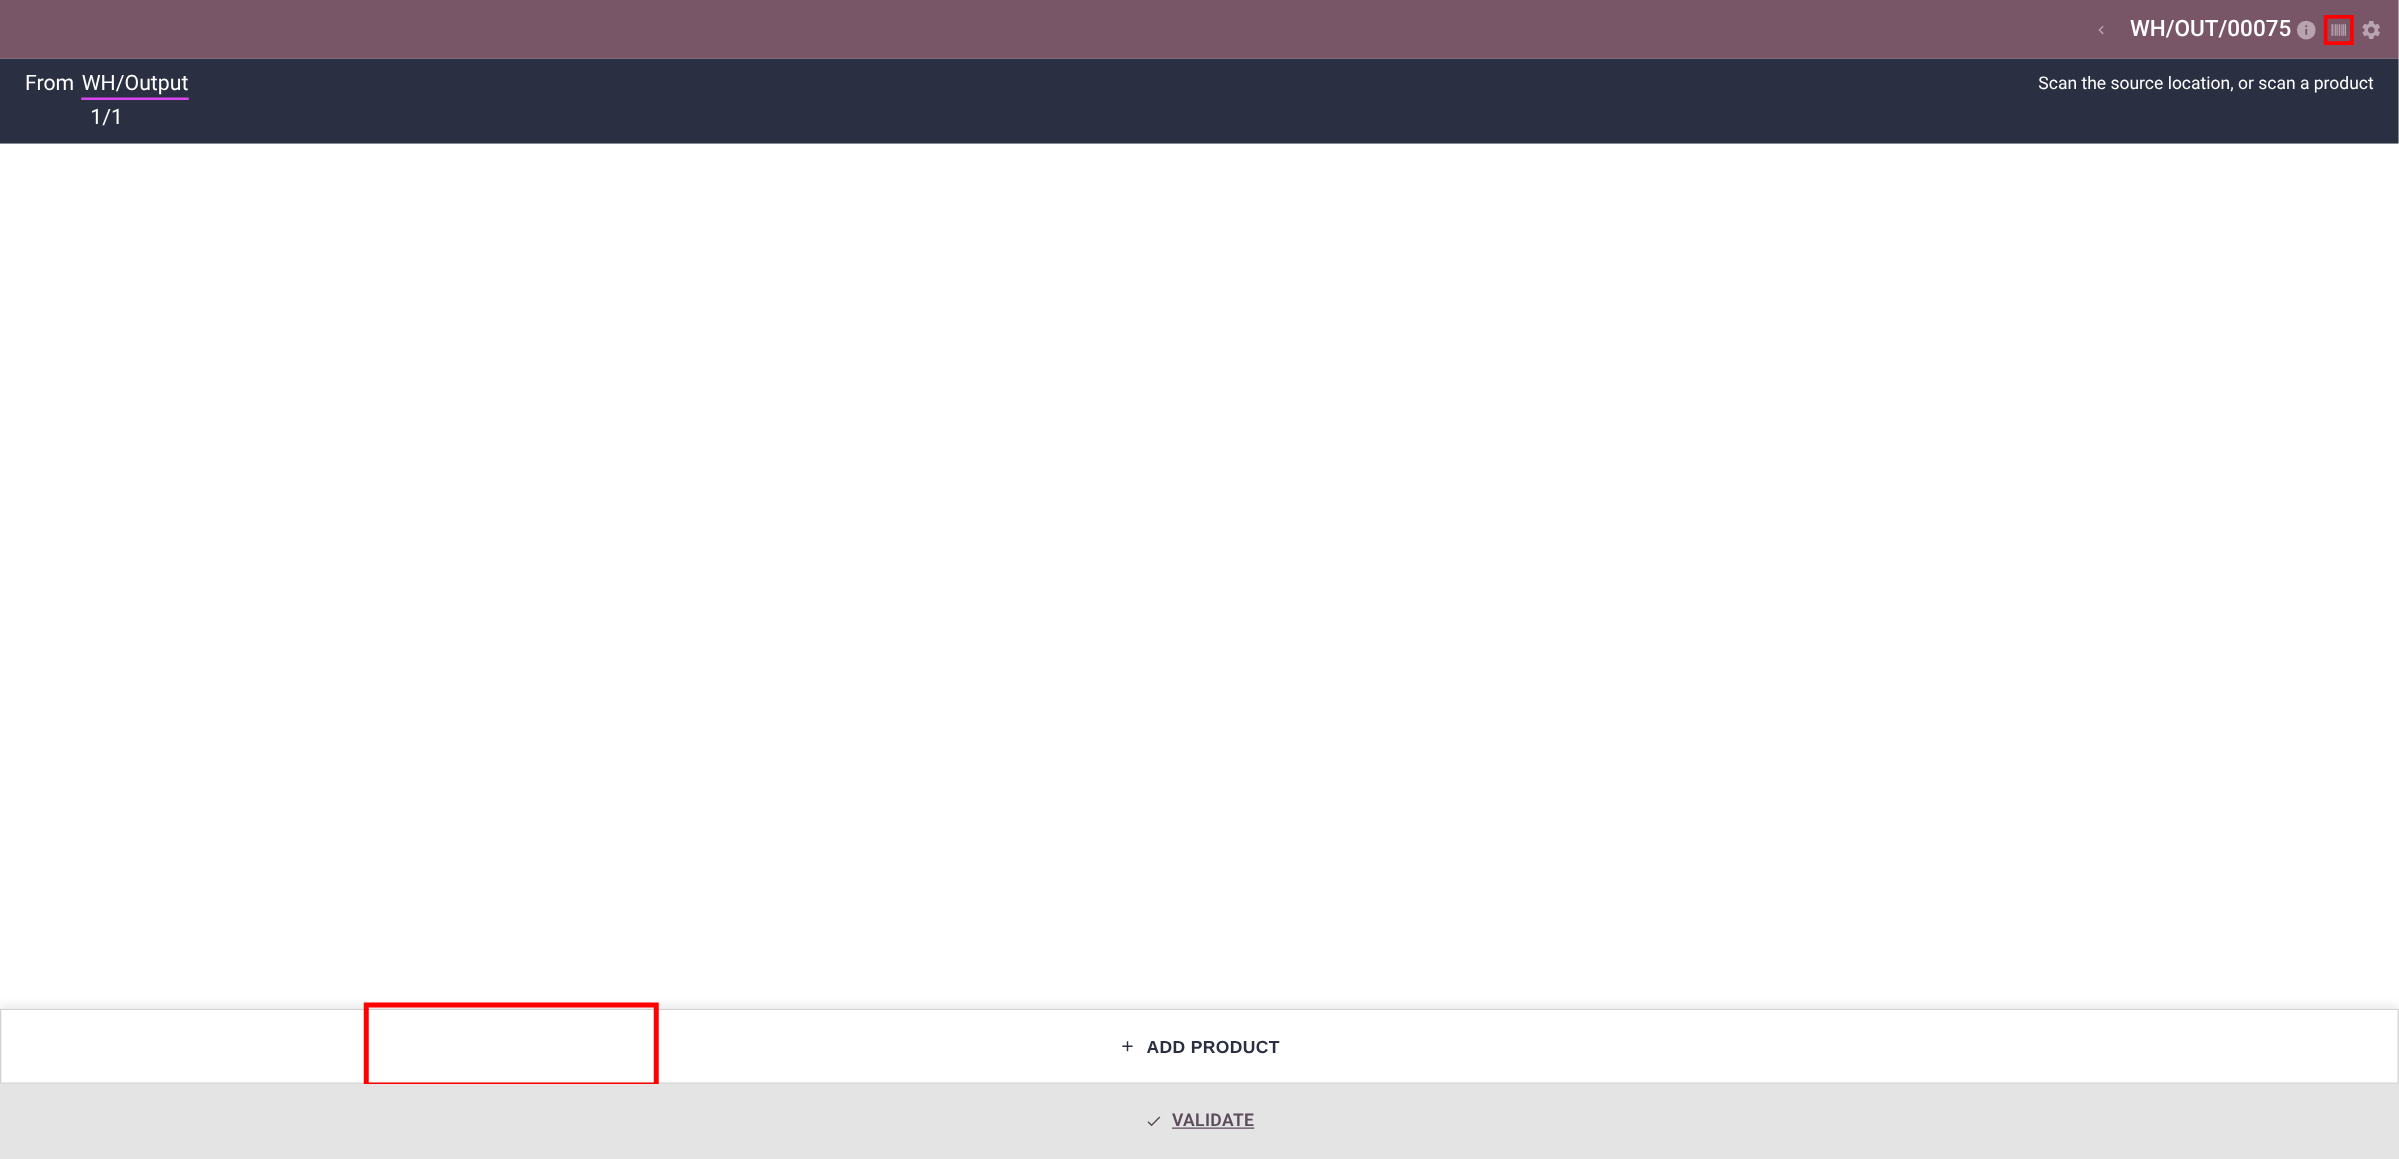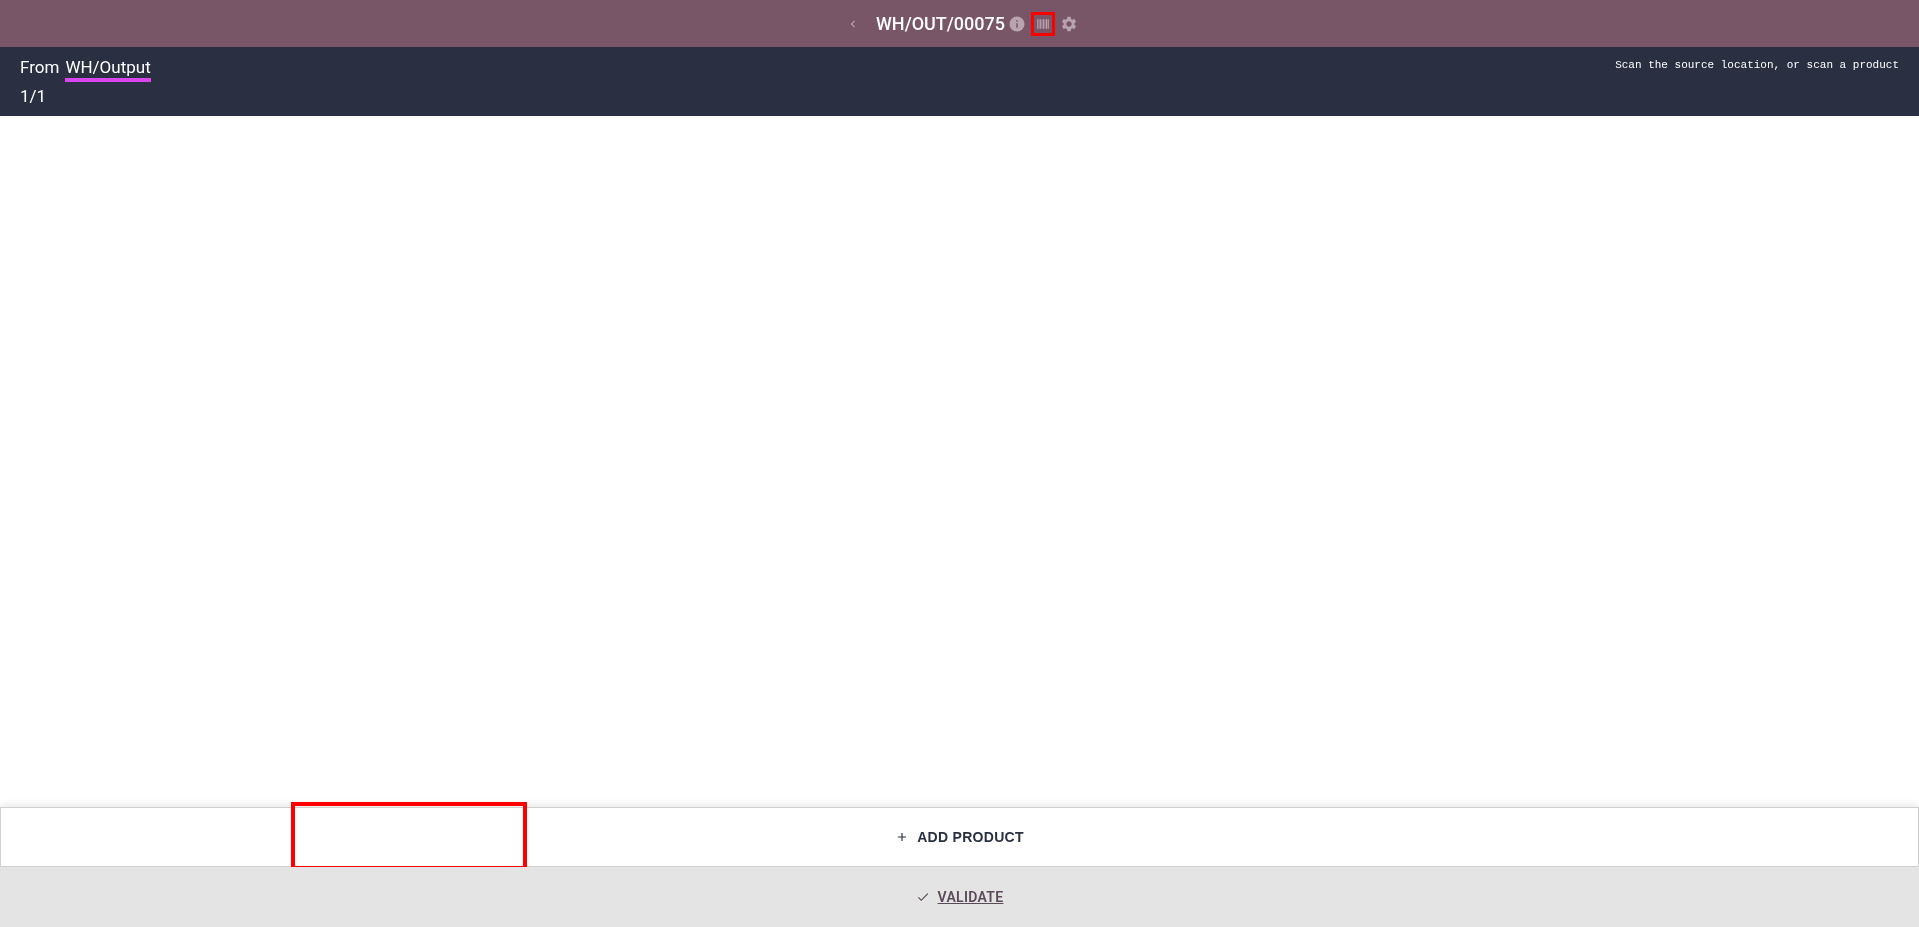--- a/index.html
+++ b/index.html
@@ -10,21 +10,21 @@
     body {
       font-family: -apple-system, BlinkMacSystemFont, "Segoe UI", Roboto, "Helvetica Neue", Arial, sans-serif;
       background: #ffffff;
       overflow: hidden;
     }
     .top-bar {
       background: #785668;
       height: 47px;
       display: flex;
       align-items: center;
-      justify-content: center;
+      justify-content: flex-end;
       padding: 0 10px 0 18px;
       color: #ffffff;
     }
     .top-bar-left {
       display: flex;
       align-items: center;
     }
     .back-chevron {
       color: #b8a3af;
       margin-right: 16px;
@@ -69,45 +69,45 @@
       padding: 10px 20px;
       display: flex;
       justify-content: space-between;
       align-items: flex-start;
       min-height: 68px;
     }
     .sub-header-left {
       display: flex;
       flex-direction: column;
       gap: 4px;
+      align-items: center;
     }
     .from-line {
       font-size: 17px;
       display: flex;
       align-items: baseline;
       gap: 6px;
     }
     .from-label {
       color: #ffffff;
     }
     .from-location {
       color: #ffffff;
-      border-bottom: 4px solid #d946ef;
+      border-bottom: 2px solid #d946ef;
       padding-bottom: 1px;
     }
     .page-counter {
       font-size: 17px;
       font-weight: 400;
       color: #ffffff;
     }
     .sub-header-right {
-      font-size: 11px;
+      font-size: 14px;
       color: #ffffff;
       padding-top: 2px;
-      font-family: Liberation Mono, monospace;
     }
     .main-area {
       background: #ffffff;
       height: calc(100vh - 47px - 68px - 60px - 60px);
     }
     .bottom-actions {
       position: fixed;
       bottom: 60px;
       left: 0;
       right: 0;

